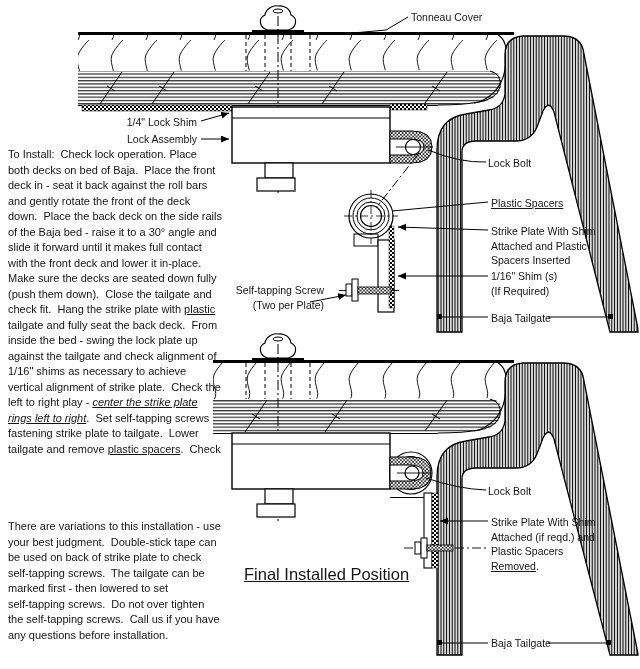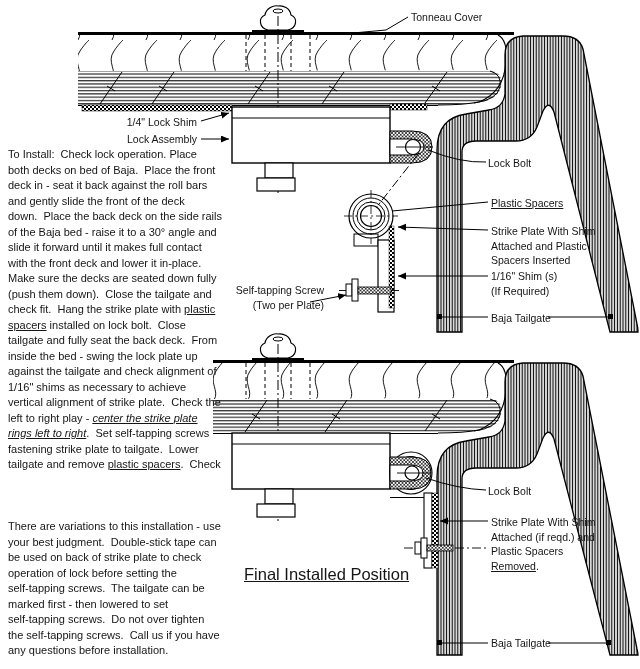--- a/index.html
+++ b/index.html
@@ -200,45 +200,43 @@
       </g>
       <rect x="437" y="640" width="5" height="5" fill="#000"></rect>
       <rect x="606" y="640" width="5" height="5" fill="#000"></rect>
     </g>
   </svg>
 
   <div class="para" style="left:8px;top:147px;width:245px;">
       <div class="tl"><span>To Install:  Check lock operation. Place</span></div>
       <div class="tl"><span>both decks on bed of Baja.  Place the front</span></div>
       <div class="tl"><span>deck in - seat it back against the roll bars</span></div>
-      <div class="tl"><span>and gently slide the front of the deck</span></div>
+      <div class="tl"><span>and gently rotate the front of the deck</span></div>
       <div class="tl"><span>down.  Place the back deck on the side rails</span></div>
       <div class="tl"><span>of the Baja bed - raise it to a 30° angle and</span></div>
       <div class="tl"><span>slide it forward until it makes full contact</span></div>
       <div class="tl"><span>with the front deck and lower it in-place.</span></div>
       <div class="tl"><span>Make sure the decks are seated down fully</span></div>
       <div class="tl"><span>(push them down).  Close the tailgate and</span></div>
       <div class="tl"><span>check fit.  Hang the strike plate with </span><span class="u">plastic</span></div>
-      <div class="tl"><span class="u">spacers</span><span> installed on lock bolt.  Close</span></div>
       <div class="tl"><span>tailgate and fully seat the back deck.  From</span></div>
       <div class="tl"><span>inside the bed - swing the lock plate up</span></div>
       <div class="tl"><span>against the tailgate and check alignment of</span></div>
       <div class="tl"><span>1/16" shims as necessary to achieve</span></div>
       <div class="tl"><span>vertical alignment of strike plate.  Check the</span></div>
       <div class="tl"><span>left to right play - </span><span class="iu">center the strike plate</span></div>
       <div class="tl"><span class="iu">rings left to right</span><span>.  Set self-tapping screws</span></div>
       <div class="tl"><span>fastening strike plate to tailgate.  Lower</span></div>
       <div class="tl"><span>tailgate and remove </span><span class="u">plastic spacers</span><span>.  Check</span></div>
     </div>
 
   <div class="para" style="left:8px;top:519px;width:245px;">
       <div class="tl"><span>There are variations to this installation - use</span></div>
       <div class="tl"><span>your best judgment.  Double-stick tape can</span></div>
       <div class="tl"><span>be used on back of strike plate to check</span></div>
-      <div class="tl"><span>operation of lock before setting the</span></div>
       <div class="tl"><span>self-tapping screws.  The tailgate can be</span></div>
       <div class="tl"><span>marked first - then lowered to set</span></div>
       <div class="tl"><span>self-tapping screws.  Do not over tighten</span></div>
       <div class="tl"><span>the self-tapping screws.  Call us if you have</span></div>
       <div class="tl"><span>any questions before installation.</span></div>
     </div>
 
   <div class="lbl" style="left:411px;top:10px;">Tonneau Cover</div>
 
   <div class="lbl ra" style="left:123px;top:115px;width:74px;">1/4" Lock Shim</div>

